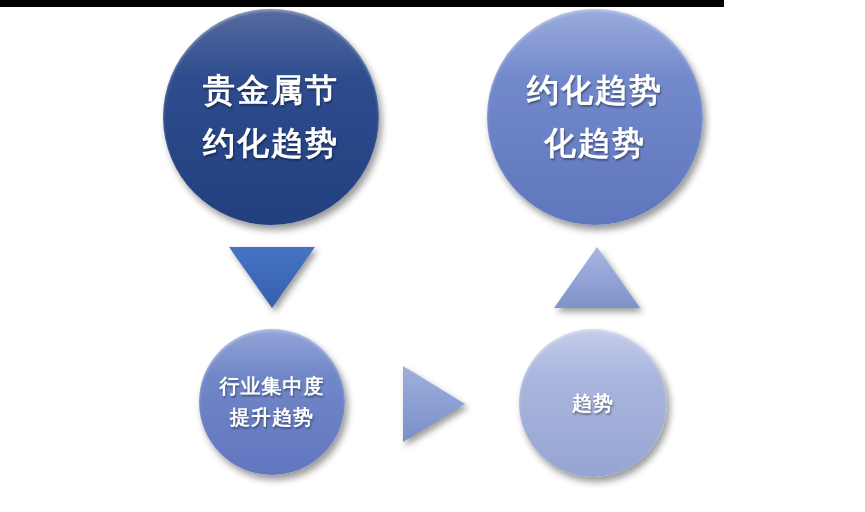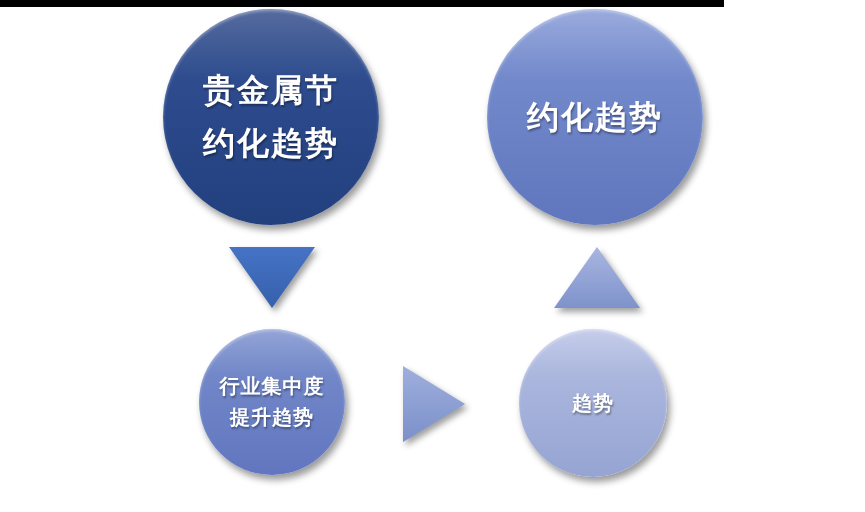--- a/index.html
+++ b/index.html
@@ -71,20 +71,21 @@
   <div class="circle c-tl" style="--c1: #566b9f; --c2: #2e4c8e; --c3: #223f7e;">
     <div class="label label-big" style="color: rgb(255, 255, 255);">
       <div>贵金属节</div>
       <div>约化趋势</div>
     </div>
   </div>
 
   <div class="circle c-tr" style="--c1: #9aabdd; --c2: #7289cb; --c3: #6076bd;">
     <div class="label label-big" style="color: rgb(255, 255, 255);">
       <div>约化趋势</div>
+      <div>化趋势</div>
     </div>
   </div>
 
   <div class="tri-wrap tw-down">
     <div class="tri tri-down" style="--c1: #4673c5; --c2: #3560ac;"></div>
   </div>
 
   <div class="tri-wrap tw-up">
     <div class="tri tri-up" style="--c1: #a9b5e1; --c2: #7e93cb;"></div>
   </div>

